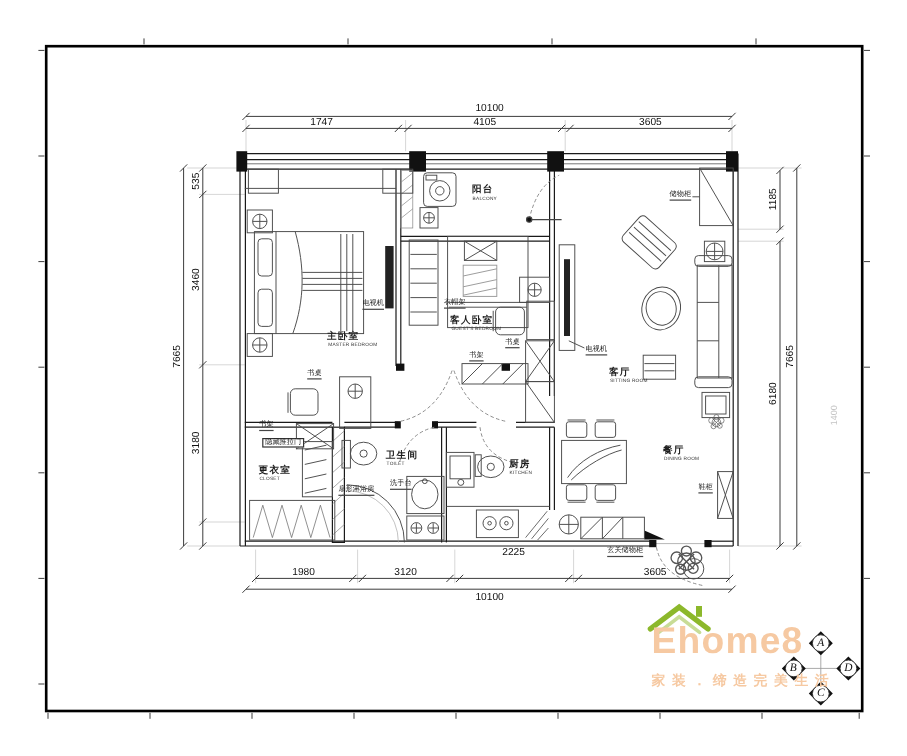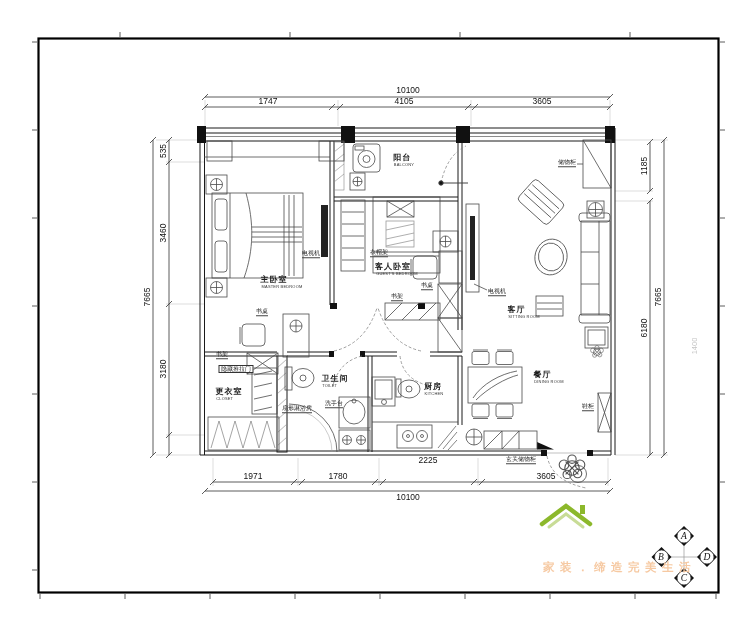--- a/index.html
+++ b/index.html
@@ -405,51 +405,51 @@
     <circle cx="661.5" cy="557" r="7" fill="#fff" stroke="#333" stroke-width="0.8"></circle>
     <circle cx="707" cy="557" r="7" fill="#fff" stroke="#333" stroke-width="0.8"></circle>
     <circle cx="684" cy="578" r="7" fill="#fff" stroke="#333" stroke-width="0.8"></circle>
   </g>
 </svg>
 
 <span class="lbl dim" style="left:408px;top:90px">10100</span>
 <span class="lbl dim" style="left:268px;top:101px">1747</span>
 <span class="lbl dim" style="left:404px;top:101px">4105</span>
 <span class="lbl dim" style="left:542px;top:101px">3605</span>
-<span class="lbl dim" style="left:253px;top:476px">1971</span>
-<span class="lbl dim" style="left:338px;top:476px">1780</span>
+<span class="lbl dim" style="left:253px;top:476px">1980</span>
+<span class="lbl dim" style="left:338px;top:476px">3120</span>
 <span class="lbl dim" style="left:428px;top:460px">2225</span>
 <span class="lbl dim" style="left:546px;top:476px">3605</span>
 <span class="lbl dim" style="left:408px;top:497px">10100</span>
 <span class="lbl dim v" style="left:147px;top:297px">7665</span>
 <span class="lbl dim v" style="left:163px;top:151px">535</span>
 <span class="lbl dim v" style="left:163px;top:233px">3460</span>
 <span class="lbl dim v" style="left:163px;top:369px">3180</span>
 <span class="lbl dim v" style="left:644px;top:166px">1185</span>
 <span class="lbl dim v" style="left:644px;top:328px">6180</span>
 <span class="lbl dim v" style="left:658px;top:297px">7665</span>
 <span class="lbl faint v" style="left:695px;top:346px">1400</span>
 
 <div class="lbl room" style="left:404px;top:161px">
   <span class="cn">阳台</span>
   <span class="en">BALCONY</span>
 </div>
-<div class="lbl room" style="left:282px;top:283px">
+<div class="lbl room" style="left:294px;top:283px">
   <span class="cn">主卧室</span>
   <span class="en">MASTER BEDROOM</span>
 </div>
 <div class="lbl room" style="left:397px;top:270px">
   <span class="cn">客人卧室</span>
   <span class="en">GUEST'S BEDROOM</span>
 </div>
 <div class="lbl room" style="left:524px;top:313px">
   <span class="cn">客厅</span>
   <span class="en">SITTING ROOM</span>
 </div>
-<div class="lbl room" style="left:549px;top:378px">
+<div class="lbl room" style="left:568px;top:378px">
   <span class="cn">餐厅</span>
   <span class="en">DINING ROOM</span>
 </div>
 <div class="lbl room" style="left:434px;top:390px">
   <span class="cn">厨房</span>
   <span class="en">KITCHEN</span>
 </div>
 <div class="lbl room" style="left:335px;top:382px">
   <span class="cn">卫生间</span>
   <span class="en">TOILET</span>
@@ -466,19 +466,20 @@
 <span class="lbl furn" style="left:497px;top:292px">电视机</span>
 <span class="lbl furn" style="left:567px;top:163px">储物柜</span>
 <span class="lbl furn" style="left:262px;top:312px">书桌</span>
 <span class="lbl furn" style="left:222px;top:355px">书架</span>
 <span class="lbl furn boxed" style="left:236px;top:369px">隐藏推拉门</span>
 <span class="lbl furn" style="left:334px;top:404px">洗手台</span>
 <span class="lbl furn" style="left:297px;top:409px">扇形淋浴房</span>
 <span class="lbl furn" style="left:588px;top:407px">鞋柜</span>
 <span class="lbl furn" style="left:521px;top:460px">玄关储物柜</span>
 
+<span class="brand" style="color:#f6c9a2">Ehome8</span>
 <span class="slogan" style="color:#f6c9a2">家装．缔造完美生活</span>
 <span class="cletter" style="left:684px;top:536px">A</span>
 <span class="cletter" style="left:661px;top:557px">B</span>
 <span class="cletter" style="left:707px;top:557px">D</span>
 <span class="cletter" style="left:684px;top:578px">C</span>
 
 </div>
 
 </body></html>

